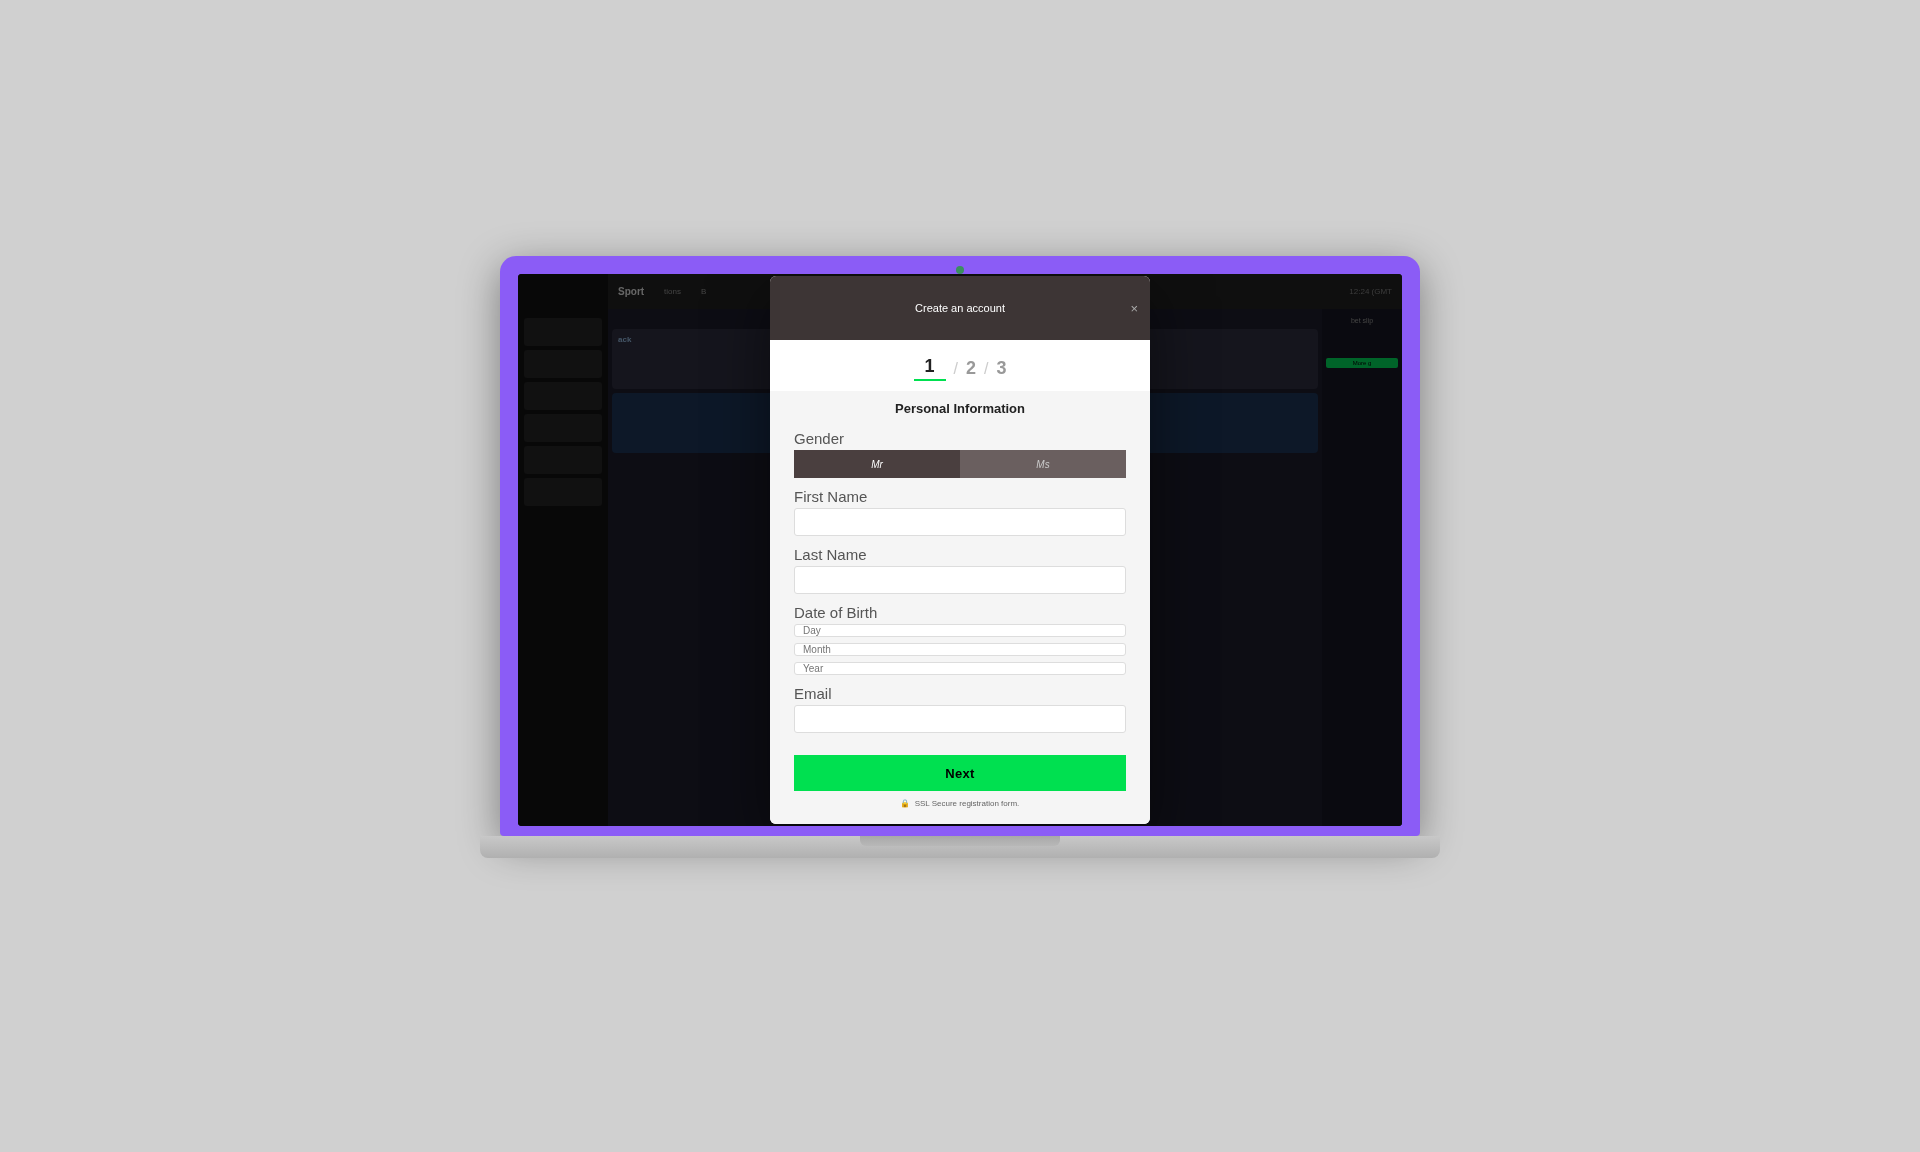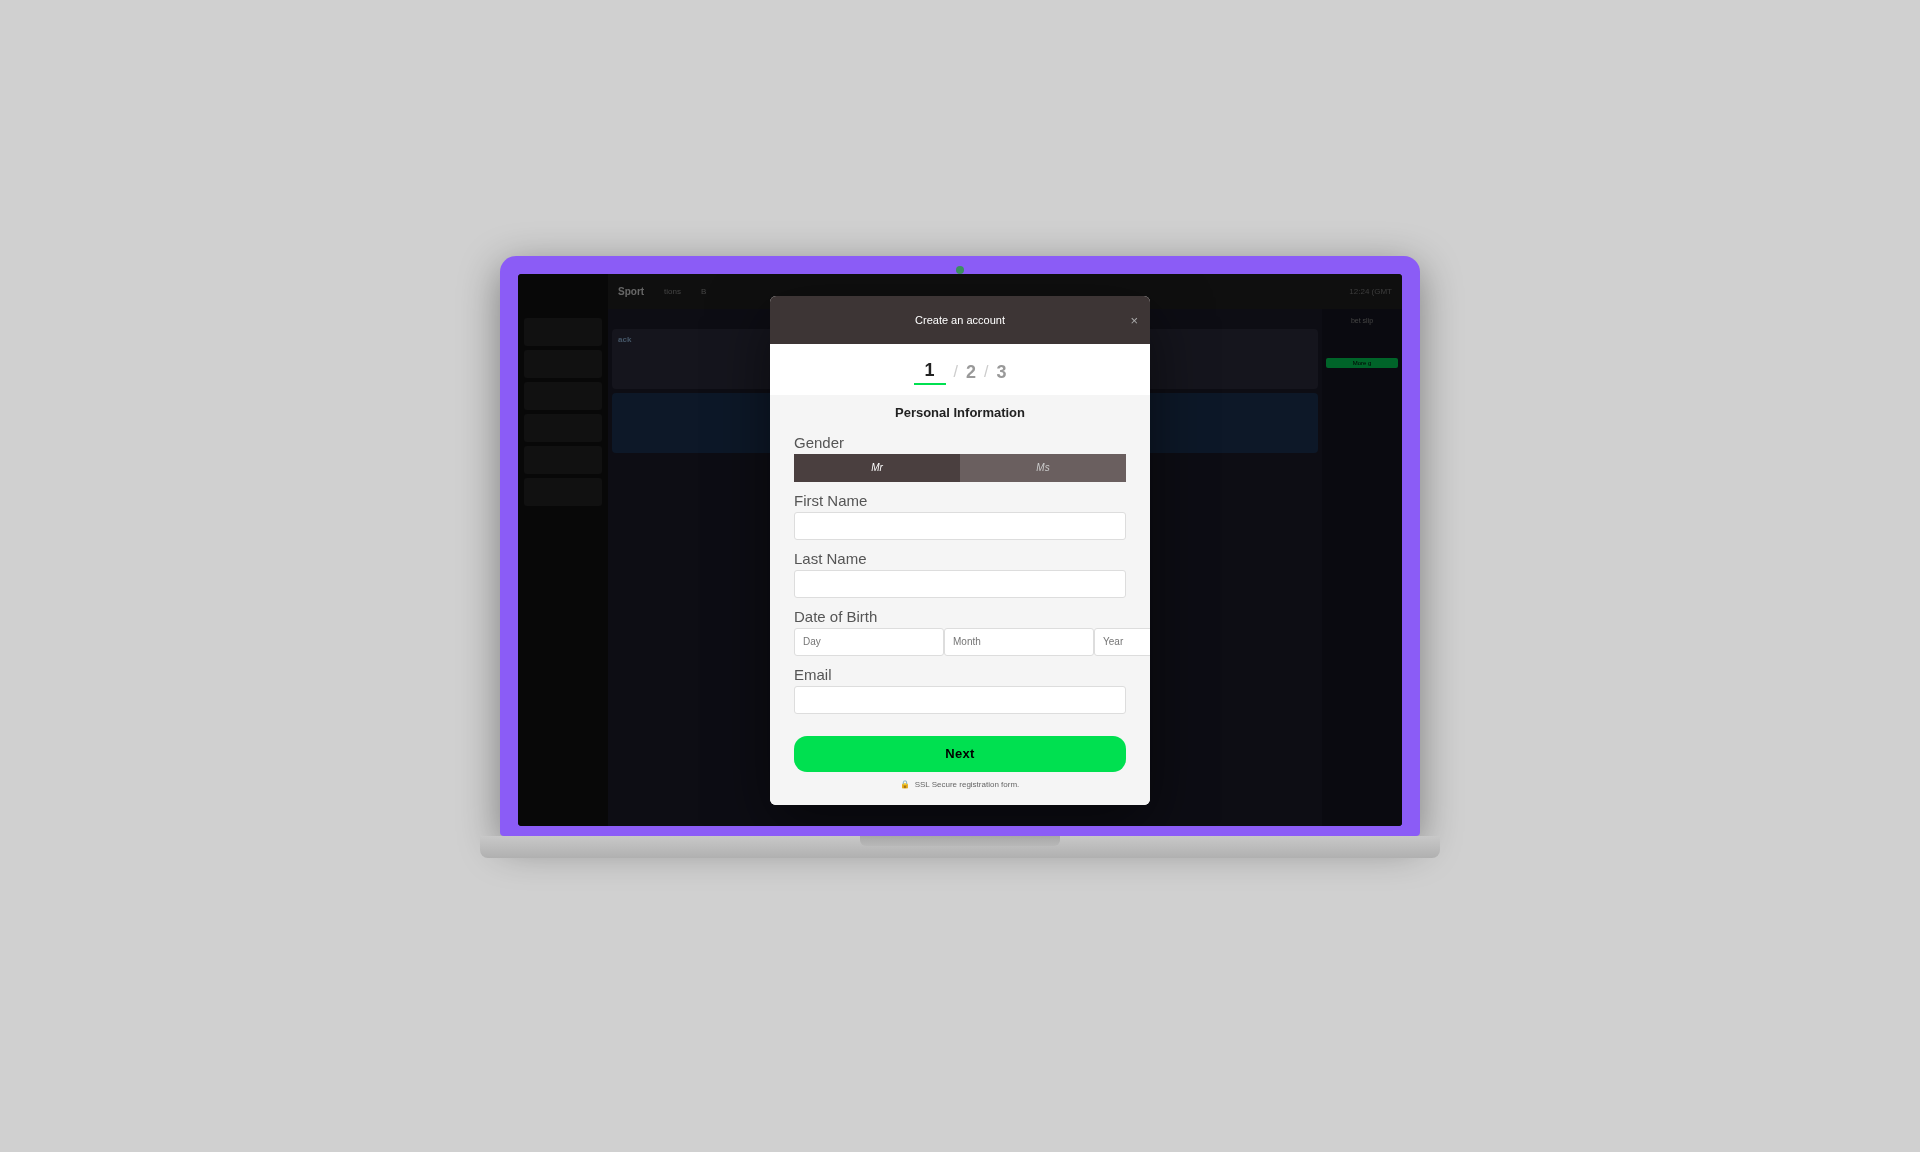--- a/index.html
+++ b/index.html
@@ -158,21 +158,21 @@
     .modal {
       width: 380px;
       background: #fff;
       border-radius: 6px;
       overflow: hidden;
       box-shadow: 0 20px 60px rgba(0,0,0,0.5);
     }
 
     .modal-header {
       background: #3d3535;
-      padding: 18px 14px;
+      padding: 26px 14px;
       display: flex;
       align-items: center;
       justify-content: center;
       position: relative;
       text-align: center;
     }
 
     .modal-title {
       color: #fff;
       font-size: 11px;
@@ -287,40 +287,42 @@
       color: #fff;
     }
 
     .gender-btn:not(.active) {
       background: #6a5f5f;
       color: #ccc;
     }
 
     .dob-row {
       display: flex;
+      gap: 6px;
+      flex-direction: column;
     }
 
     .dob-field {
       flex: 1;
       height: 28px;
       border: 1px solid #ddd;
       border-radius: 3px;
       background: #fff;
       padding: 0 8px;
       font-size: 10px;
       color: #aaa;
       outline: none;
     }
 
     .next-btn {
       width: 100%;
       height: 36px;
       background: #00e050;
       border: none;
-      border-radius: 13px;
+      border-radius: 0;
       font-size: 13px;
       font-weight: 700;
       color: #000;
       cursor: pointer;
       margin-top: 12px;
       letter-spacing: 0.3px;
     }
 
     .ssl-notice {
       text-align: center;

